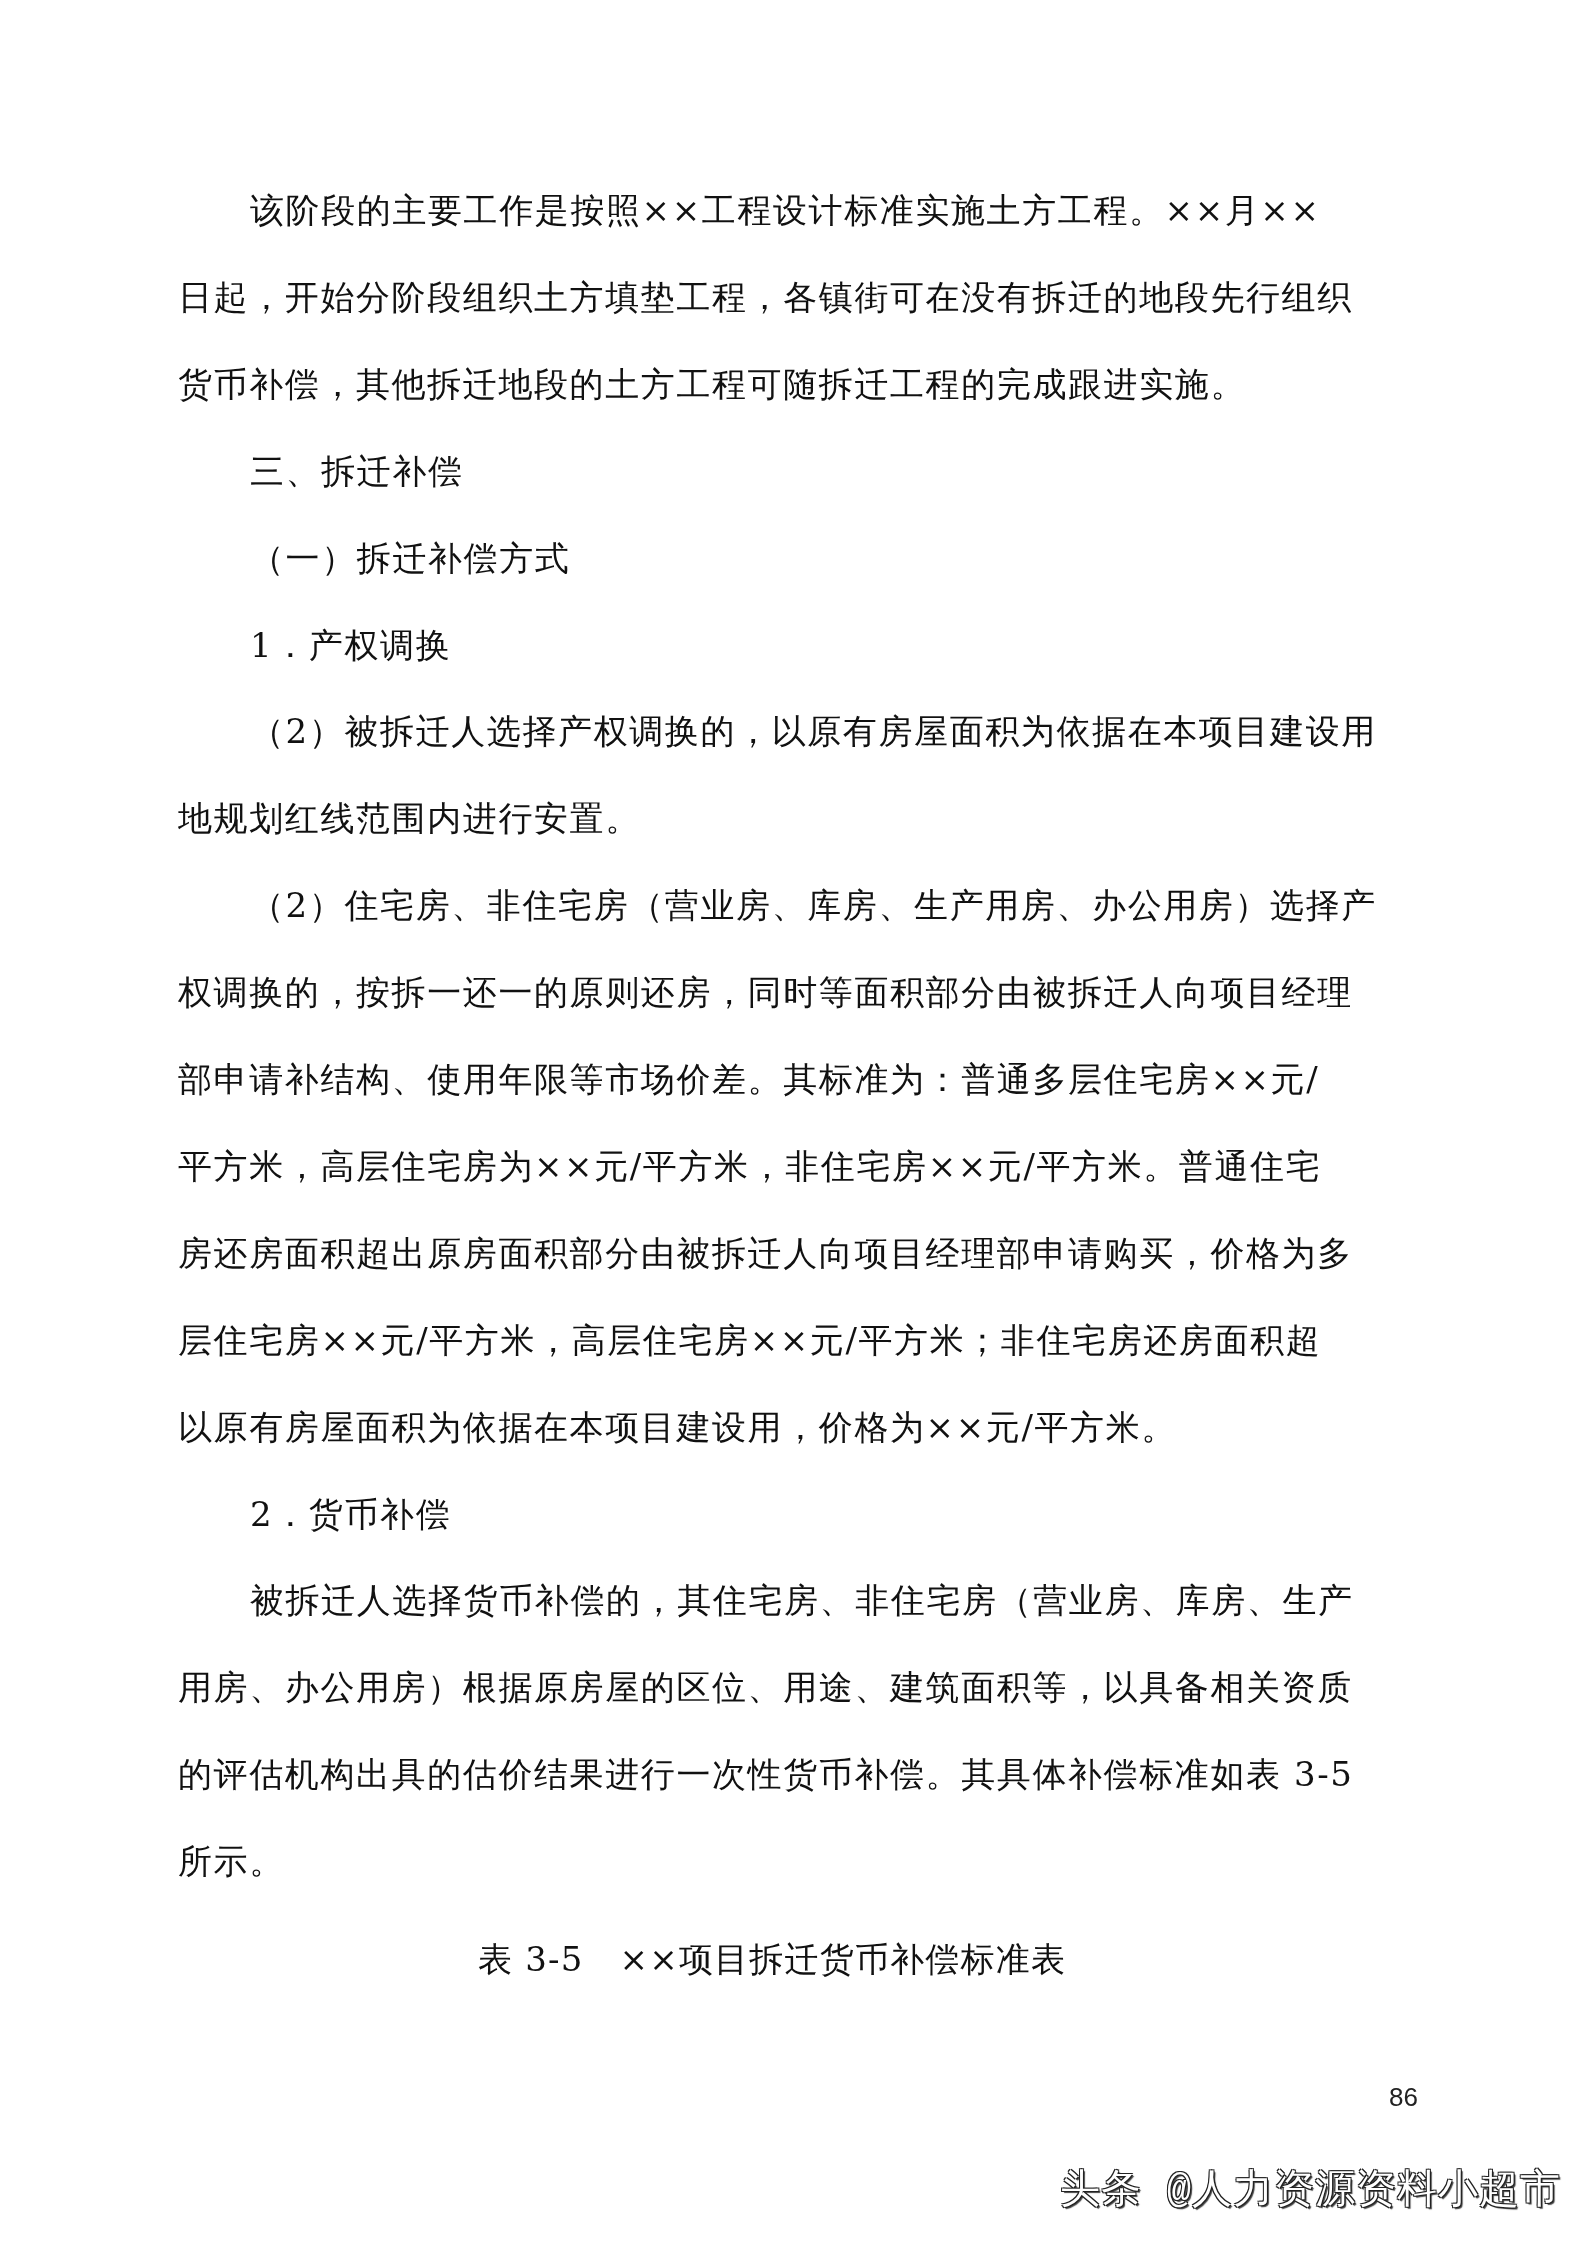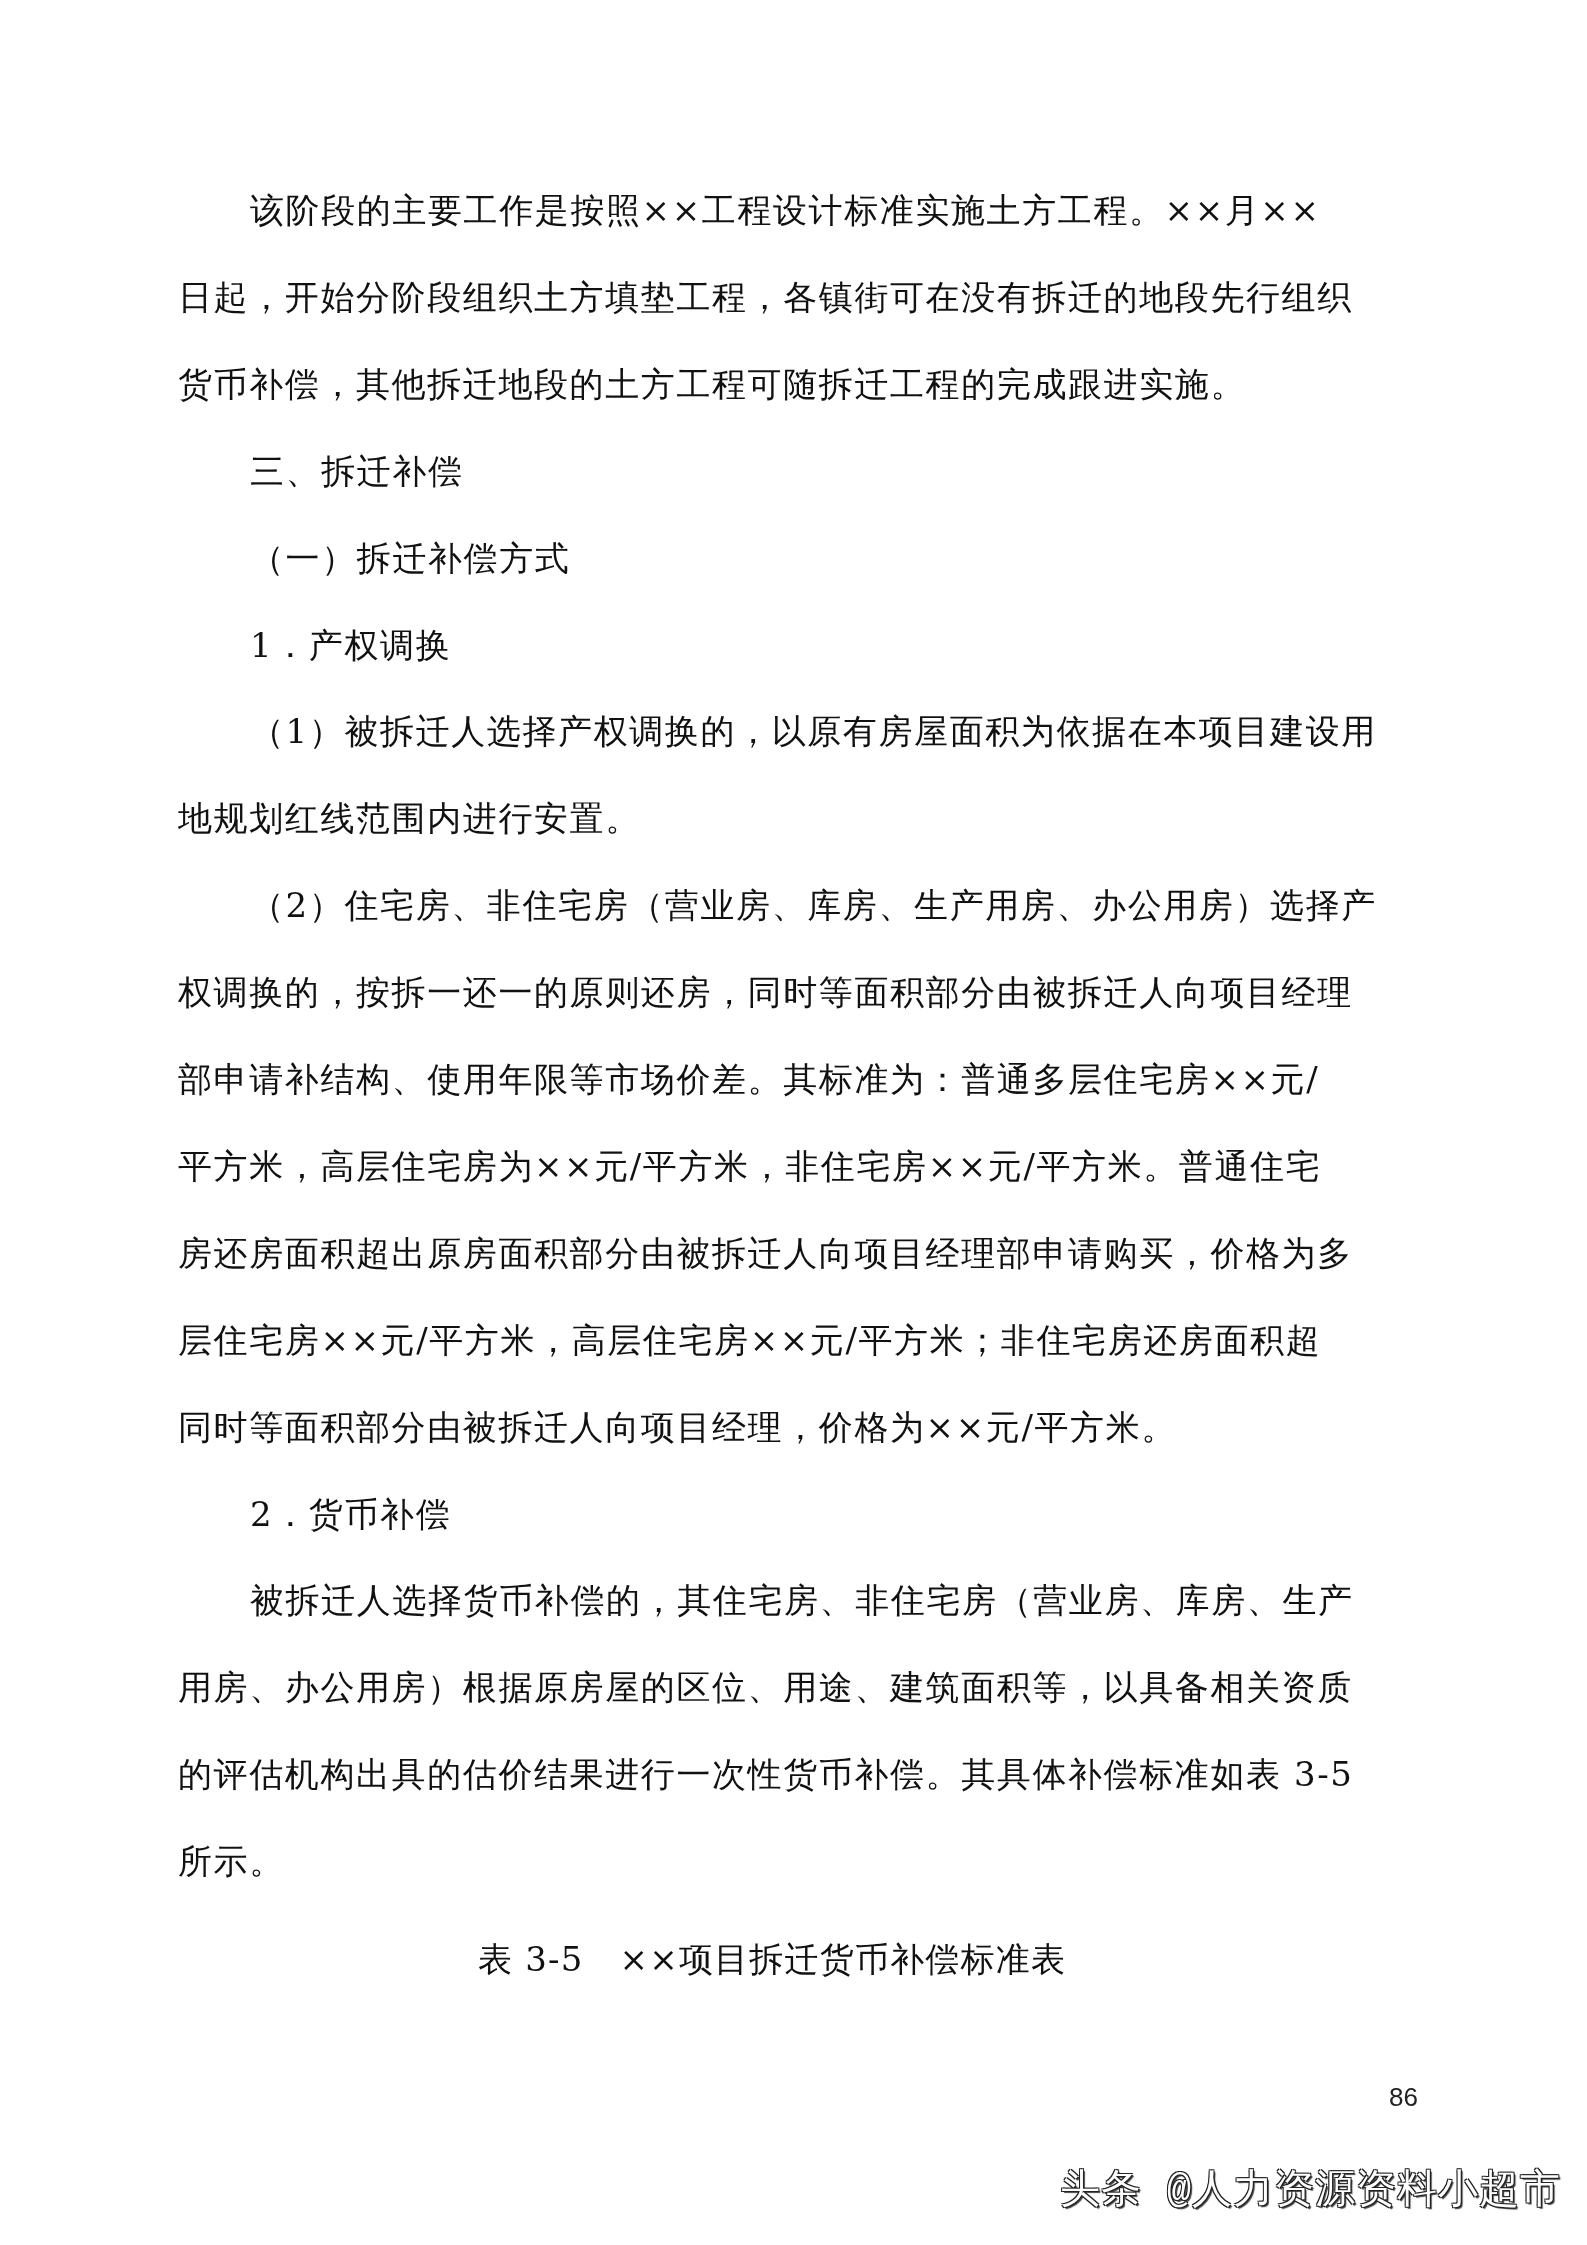--- a/index.html
+++ b/index.html
@@ -80,30 +80,30 @@
 <div class="page">
 
   <div class="line indent" style="top:192px">该阶段的主要工作是按照××工程设计标准实施土方工程。××月××</div>
   <div class="line" style="top:279px">日起，开始分阶段组织土方填垫工程，各镇街可在没有拆迁的地段先行组织</div>
   <div class="line" style="top:366px">货币补偿，其他拆迁地段的土方工程可随拆迁工程的完成跟进实施。</div>
 
   <div class="line indent" style="top:453px">三、拆迁补偿</div>
   <div class="line indent" style="top:540px">（一）拆迁补偿方式</div>
   <div class="line indent" style="top:627px">1．产权调换</div>
 
-  <div class="line indent" style="top:713px">（1）被拆迁人选择产权调换的，以原有房屋面积为依据在本项目建设用</div>
+  <div class="line indent" style="top:713px">（2）被拆迁人选择产权调换的，以原有房屋面积为依据在本项目建设用</div>
   <div class="line" style="top:800px">地规划红线范围内进行安置。</div>
 
   <div class="line indent" style="top:887px">（2）住宅房、非住宅房（营业房、库房、生产用房、办公用房）选择产</div>
   <div class="line" style="top:974px">权调换的，按拆一还一的原则还房，同时等面积部分由被拆迁人向项目经理</div>
   <div class="line" style="top:1061px">部申请补结构、使用年限等市场价差。其标准为：普通多层住宅房××元/</div>
   <div class="line" style="top:1148px">平方米，高层住宅房为××元/平方米，非住宅房××元/平方米。普通住宅</div>
   <div class="line" style="top:1235px">房还房面积超出原房面积部分由被拆迁人向项目经理部申请购买，价格为多</div>
   <div class="line" style="top:1322px">层住宅房××元/平方米，高层住宅房××元/平方米；非住宅房还房面积超</div>
-  <div class="line" style="top:1409px">同时等面积部分由被拆迁人向项目经理，价格为××元/平方米。</div>
+  <div class="line" style="top:1409px">以原有房屋面积为依据在本项目建设用，价格为××元/平方米。</div>
 
   <div class="line indent" style="top:1496px">2．货币补偿</div>
 
   <div class="line indent" style="top:1582px">被拆迁人选择货币补偿的，其住宅房、非住宅房（营业房、库房、生产</div>
   <div class="line" style="top:1669px">用房、办公用房）根据原房屋的区位、用途、建筑面积等，以具备相关资质</div>
   <div class="line" style="top:1756px">的评估机构出具的估价结果进行一次性货币补偿。其具体补偿标准如表 3-5</div>
   <div class="line" style="top:1843px">所示。</div>
 
   <div class="caption">表 3-5   ××项目拆迁货币补偿标准表</div>
 

